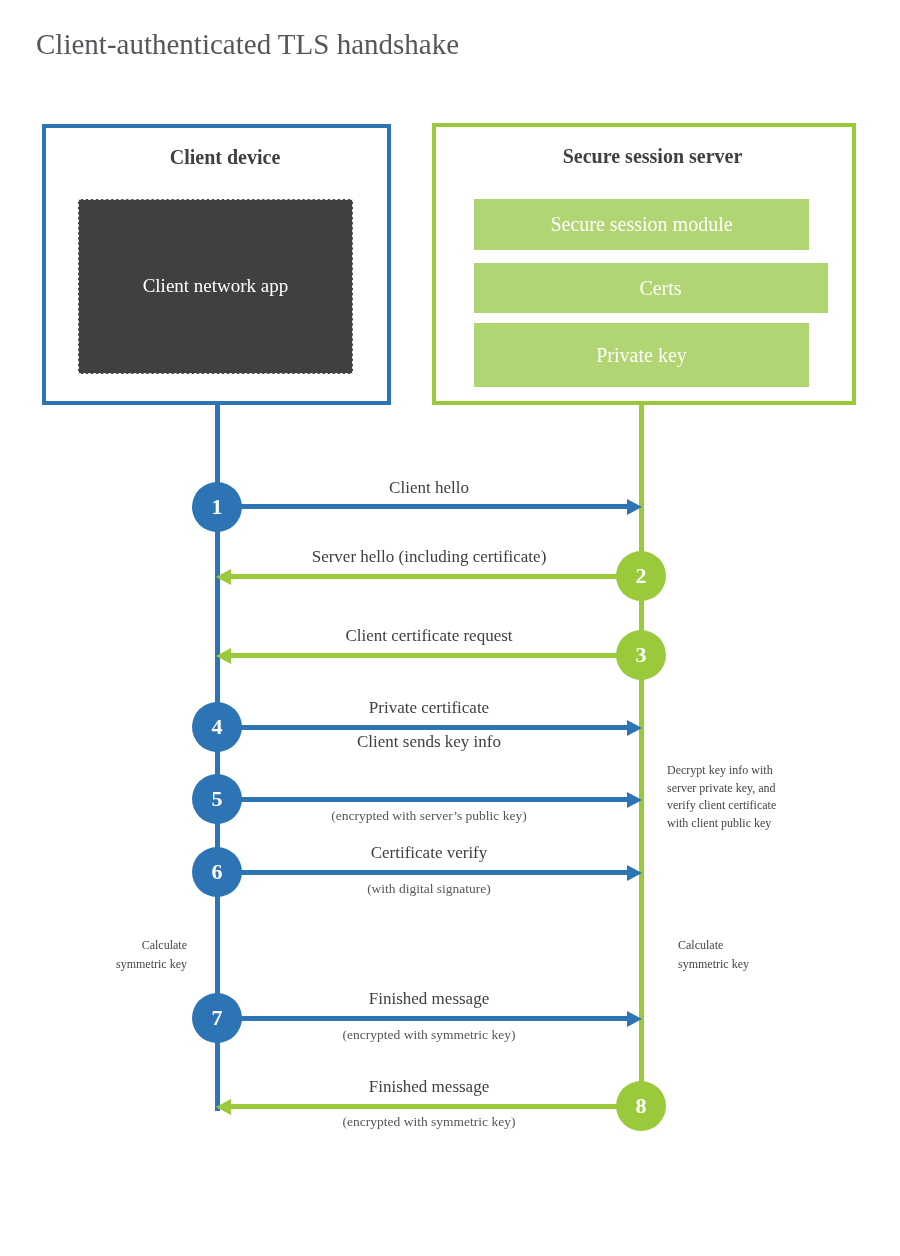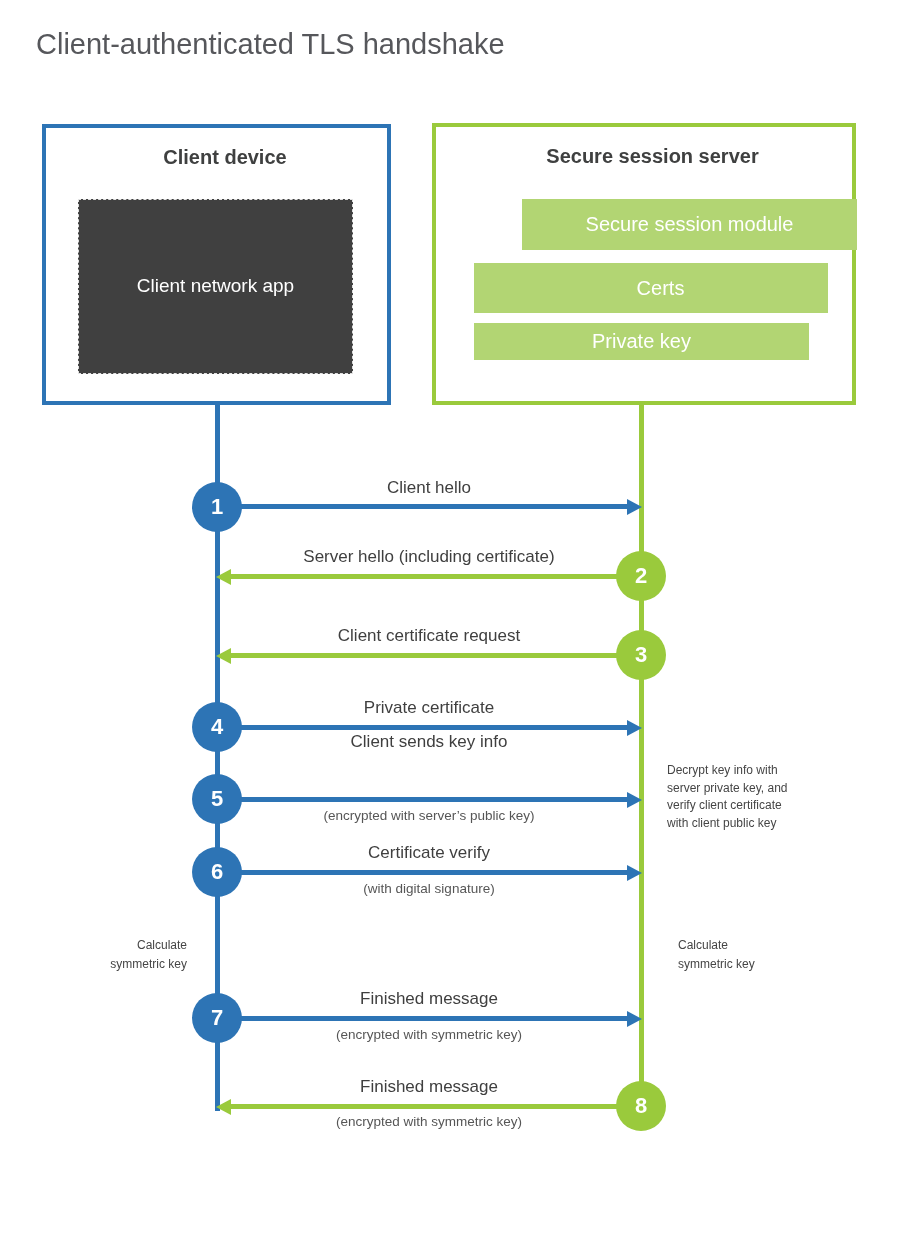--- a/index.html
+++ b/index.html
@@ -1,18 +1,18 @@
 <!DOCTYPE html>
 <html><head>
 <meta charset="utf-8">
 <style>
   html,body{margin:0;padding:0;background:#ffffff;}
   .canvas{
     position:relative;width:900px;height:1256px;background:#ffffff;overflow:hidden;
-    font-family:Liberation Sans, sans-serif;
+    font-family:Liberation Serif, serif;
   }
   .page-title{
     position:absolute;left:36px;top:28px;margin:0;
     font-size:29px;font-weight:300;color:#56575B;letter-spacing:0px;
   }
   
   .client-box{
     position:absolute;left:42px;top:124px;width:349px;height:281px;
     border:4px solid #2D74B5;box-sizing:border-box;background:#fff;
   }
@@ -28,23 +28,23 @@
     position:absolute;left:78px;top:199px;width:275px;height:175px;
     background:#404040;border:1px dashed rgba(255,255,255,.85);box-sizing:border-box;
     display:flex;align-items:center;justify-content:center;text-align:center;
     color:#ffffff;font-size:19px;font-weight:300;line-height:1.6;padding:0 40px;
   }
   .server-bar{
     position:absolute;left:474px;width:335px;background:#B2D573;
     display:flex;align-items:center;justify-content:center;
     color:#ffffff;font-size:20px;font-weight:300;
   }
-  .bar-1{top:199px;height:51px;margin-left:48px;}
+  .bar-1{top:199px;height:51px;}
   .bar-2{top:263px;height:50px;padding-left:19px;}
-  .bar-3{top:323px;height:37px;}
+  .bar-3{top:323px;height:64px;}
   
   .vline{position:absolute;width:5px;z-index:1;}
   .vline-client{left:215px;top:405px;height:706px;background:#2D74B5;}
   .vline-server{left:639px;top:405px;height:701px;background:#9ACA3C;}
   
   .arrow{position:absolute;height:5px;z-index:2;}
   .arrow-right{left:228px;width:414px;}
   .arrow-left{left:216px;width:414px;}
   .arrow .shaft{position:absolute;top:0;height:5px;}
   .arrow-right .shaft{left:0;right:13px;background:#2D74B5;}

